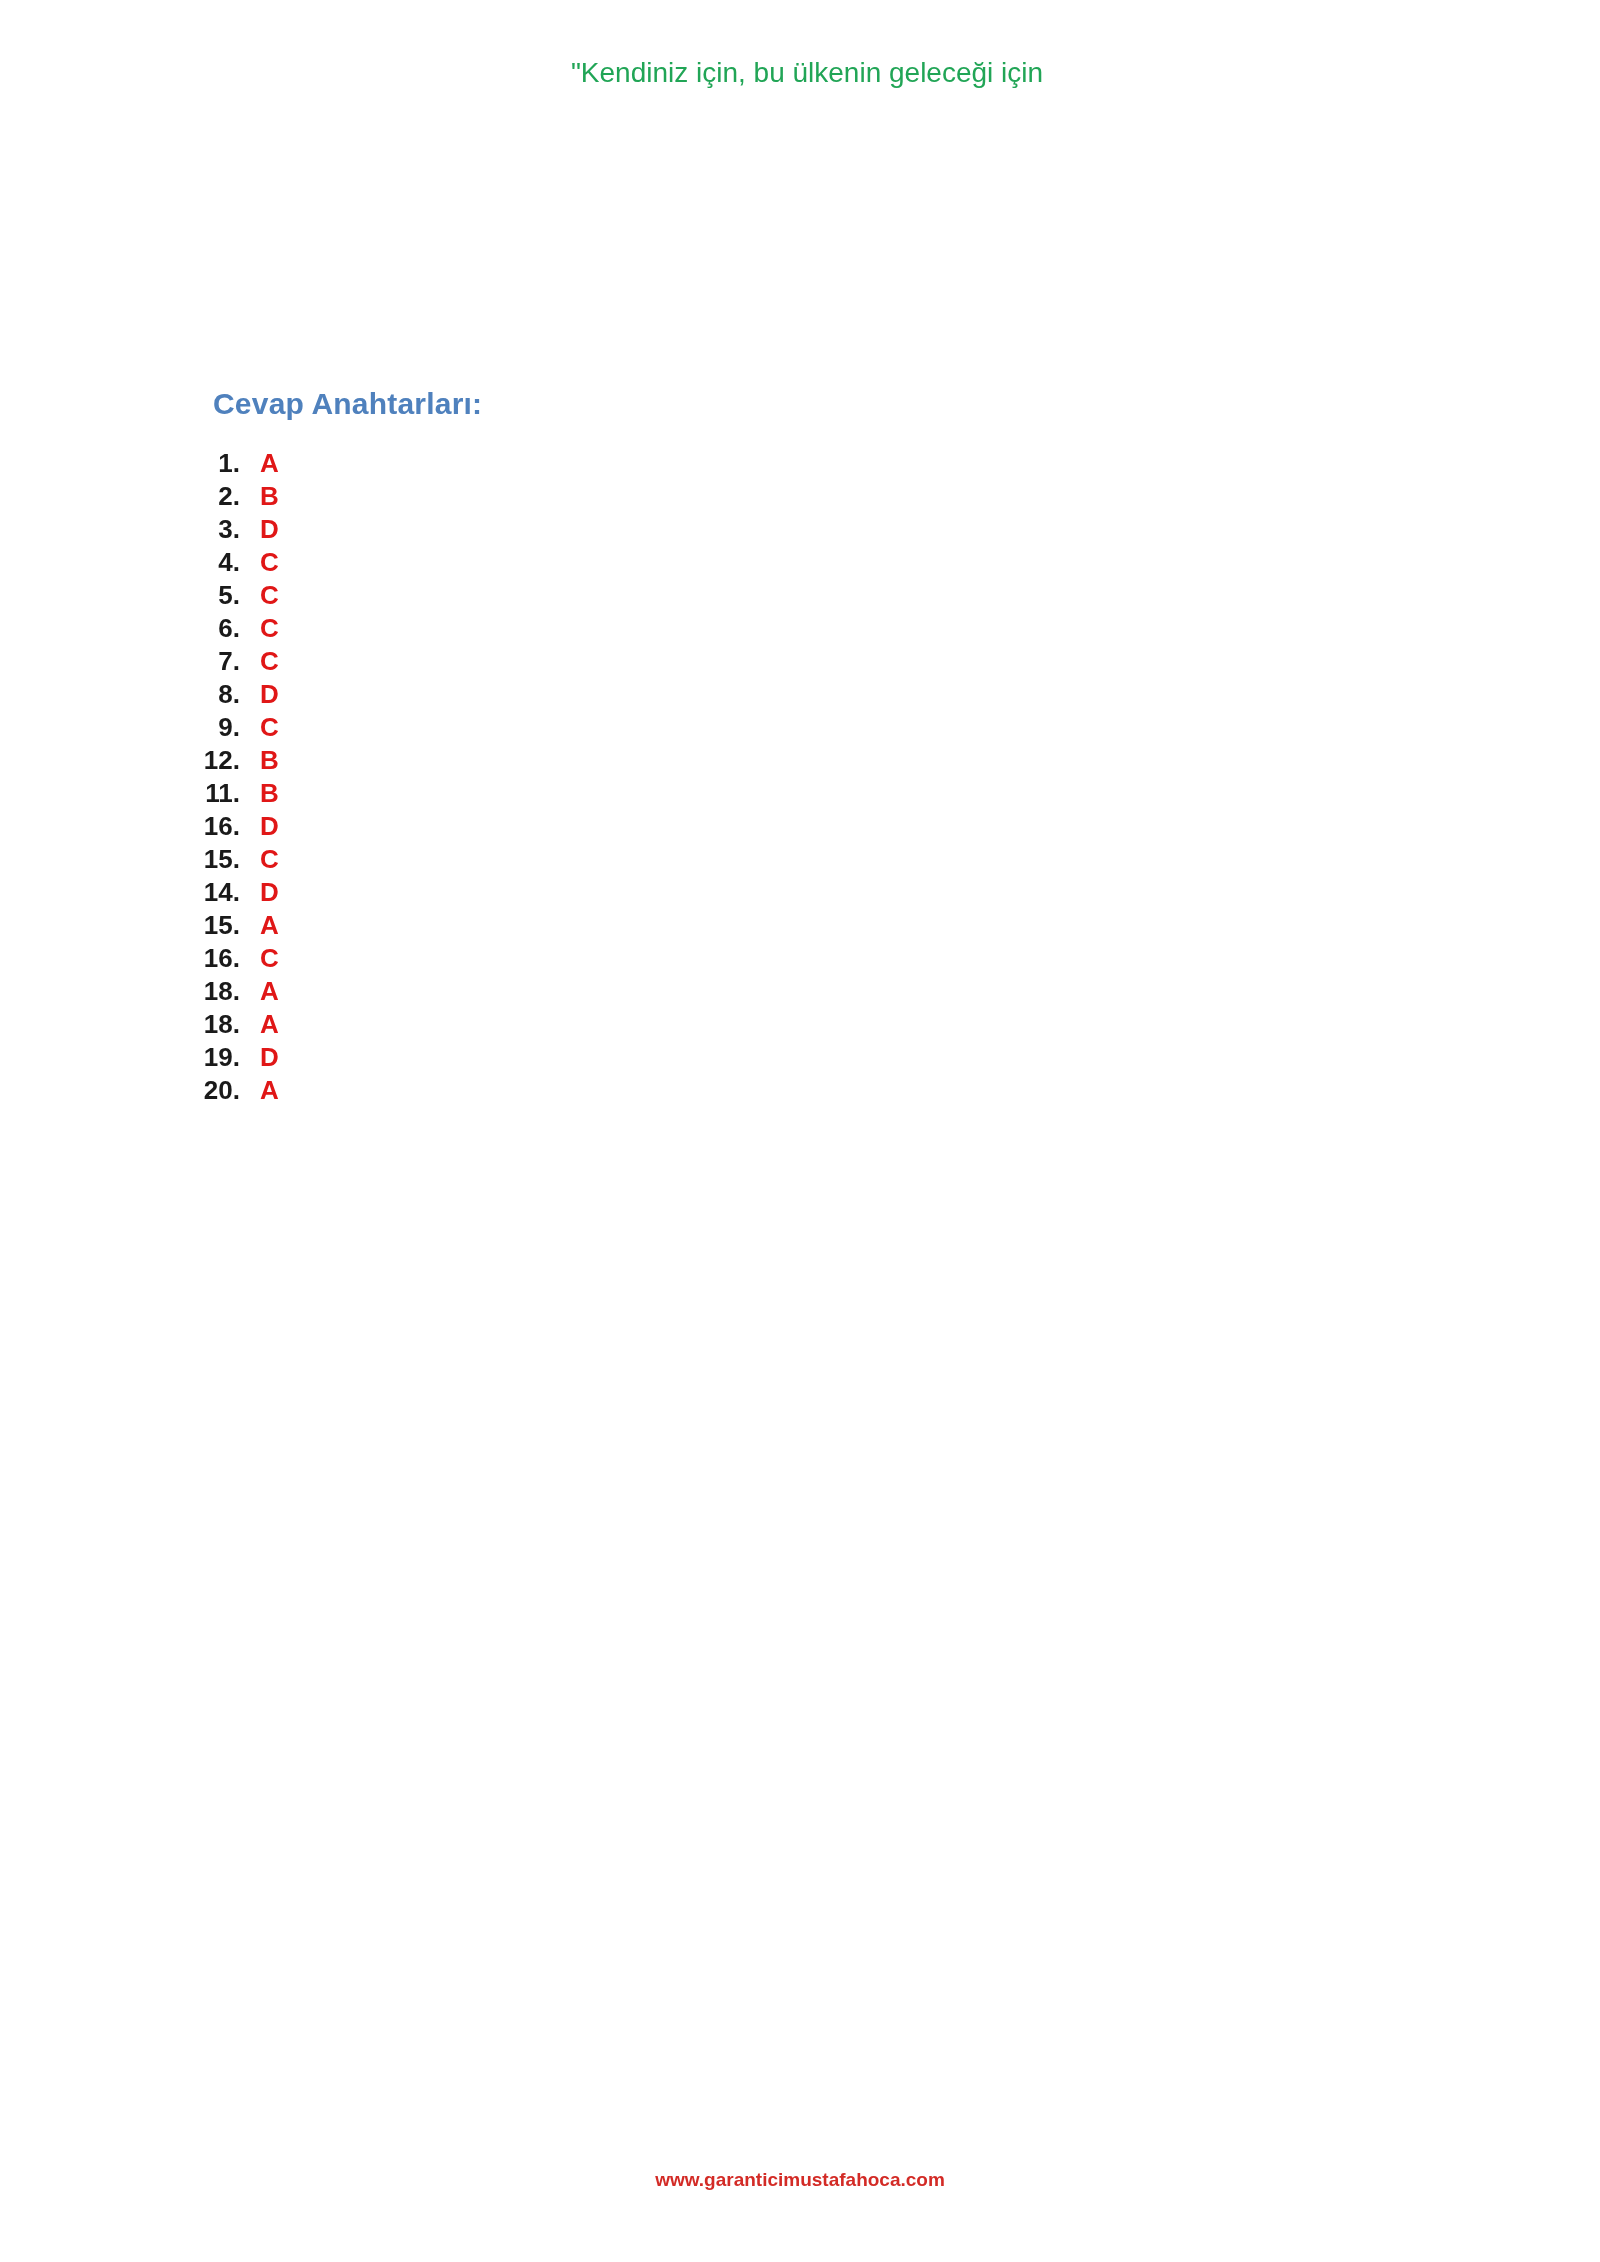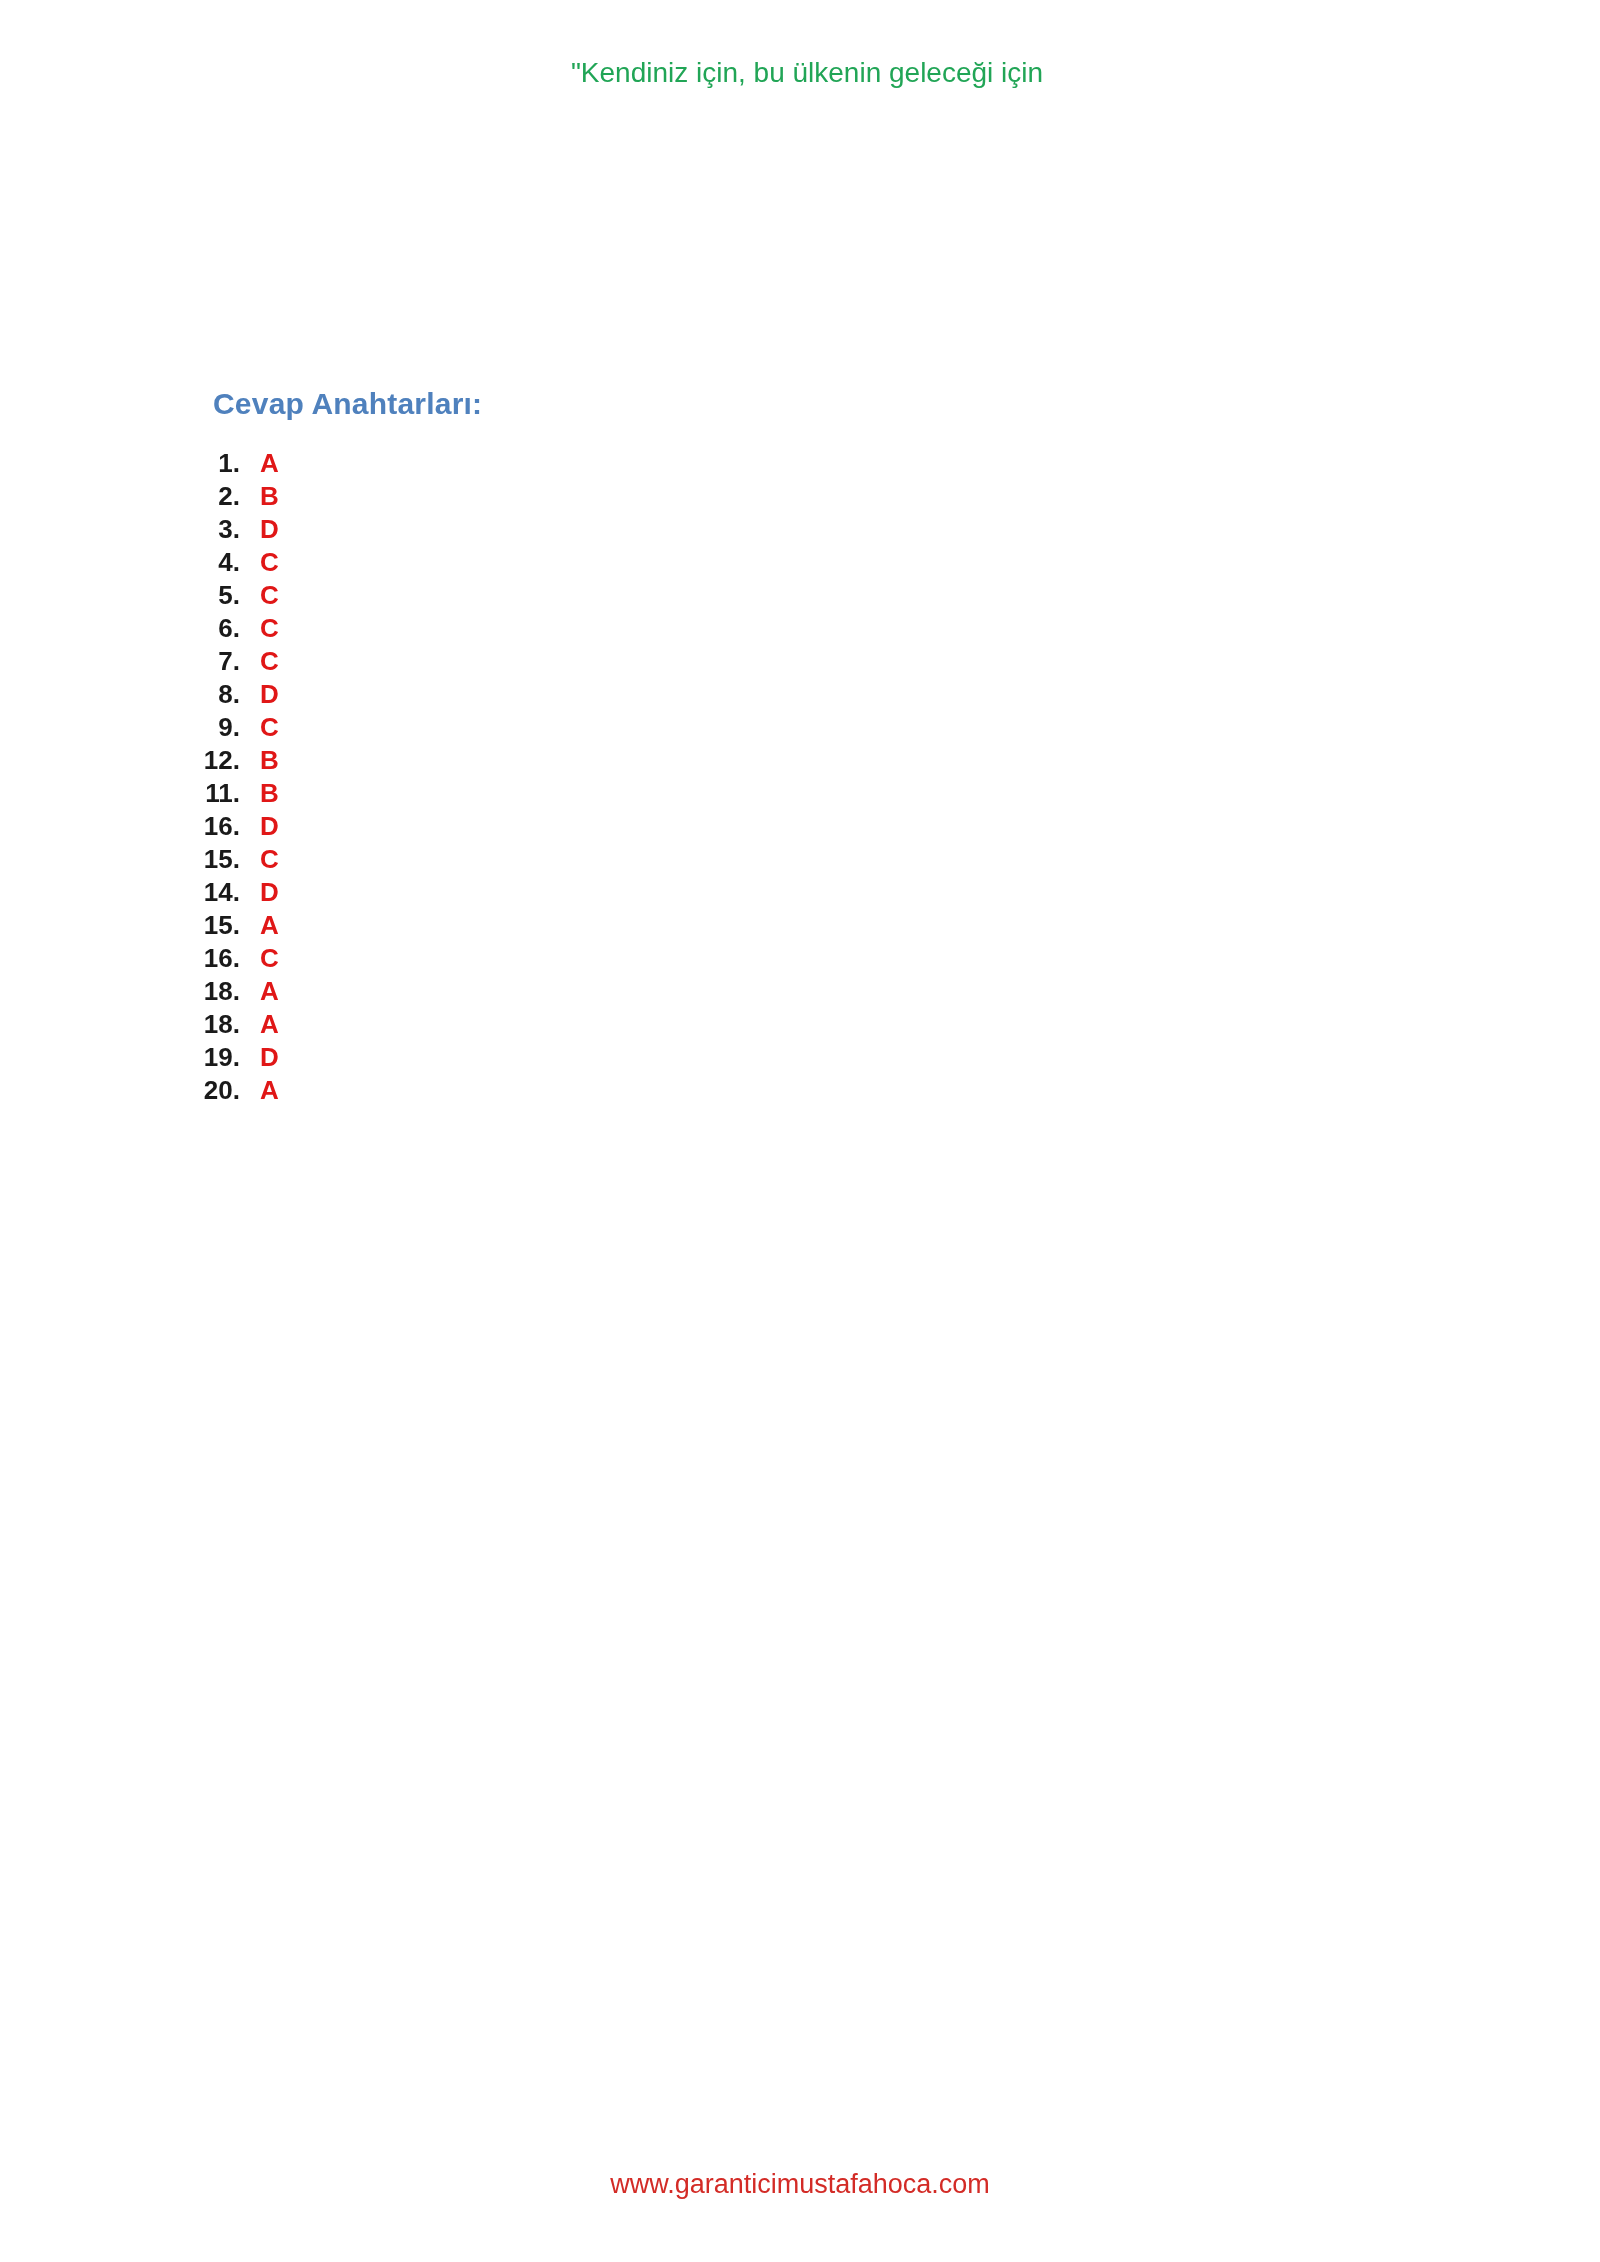--- a/index.html
+++ b/index.html
@@ -71,22 +71,22 @@
     width: 34px;
     color: var(--answer-red);
   }
   .footer {
     position: absolute;
     top: 2169px;
     left: 0;
     width: 100%;
     text-align: center;
     color: var(--footer-red);
-    font-size: 27px;
-    font-weight: 400;
+    font-size: 19px;
+    font-weight: 700;
   }
 </style>
 </head>
 <body>
 
 <div class="page">
 
   <div class="quote">
     <div>"Kendiniz için, bu ülkenin geleceği için</div>
   </div>

